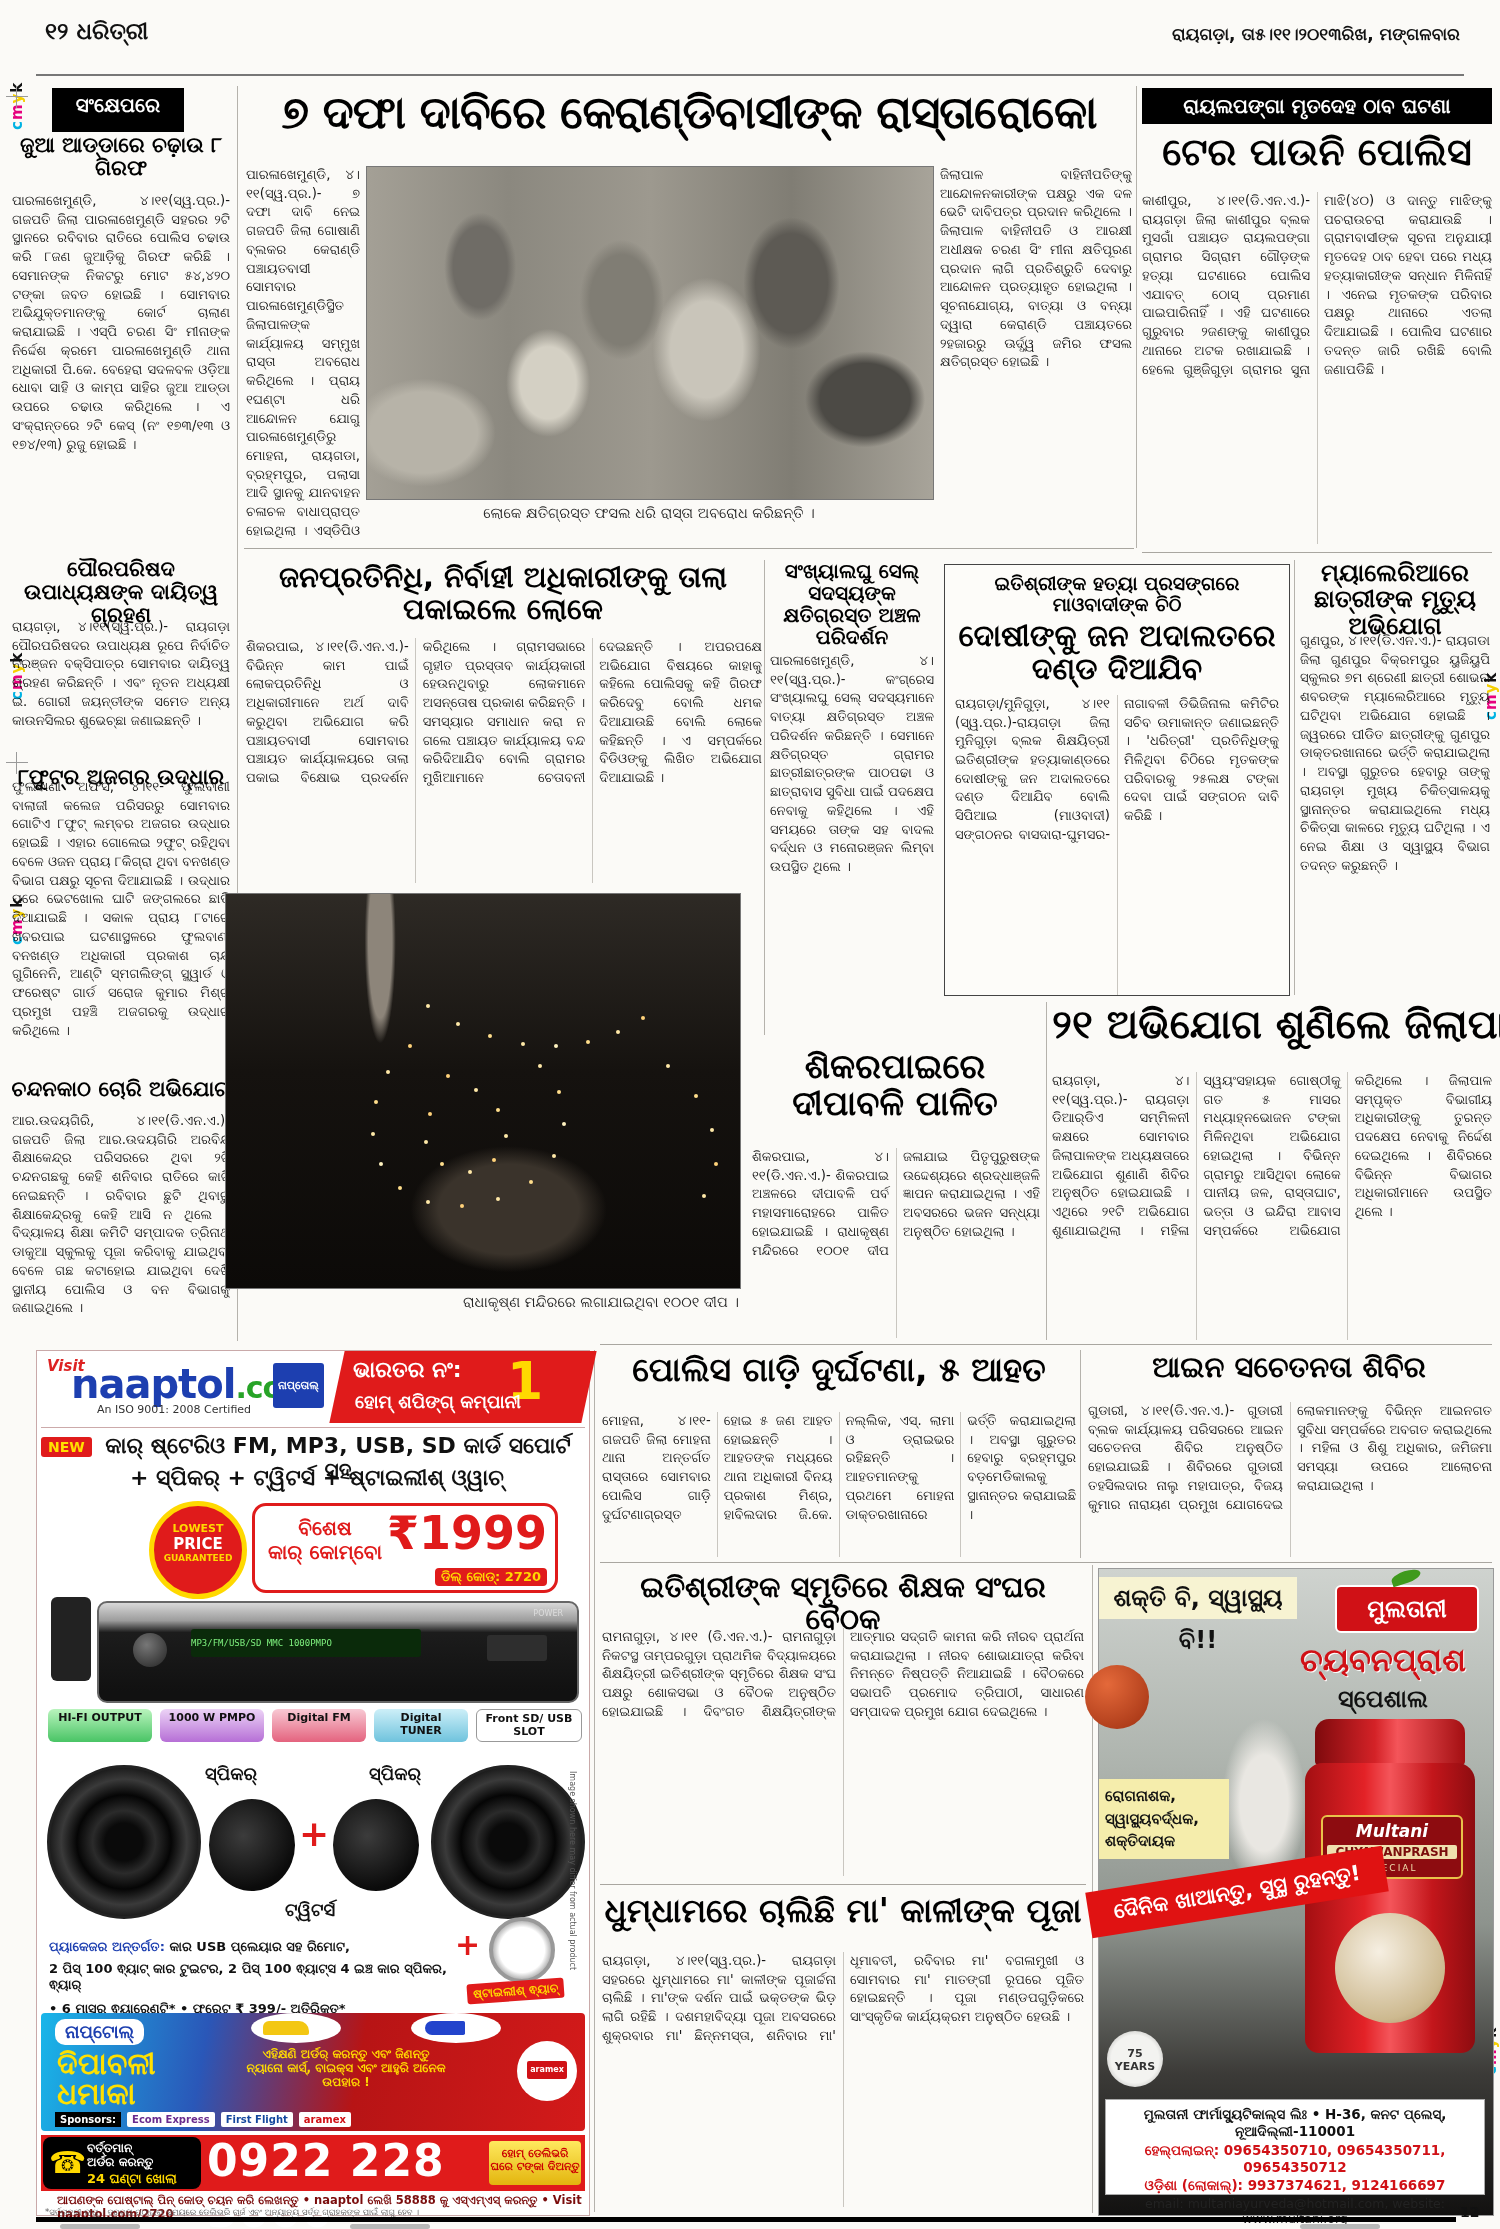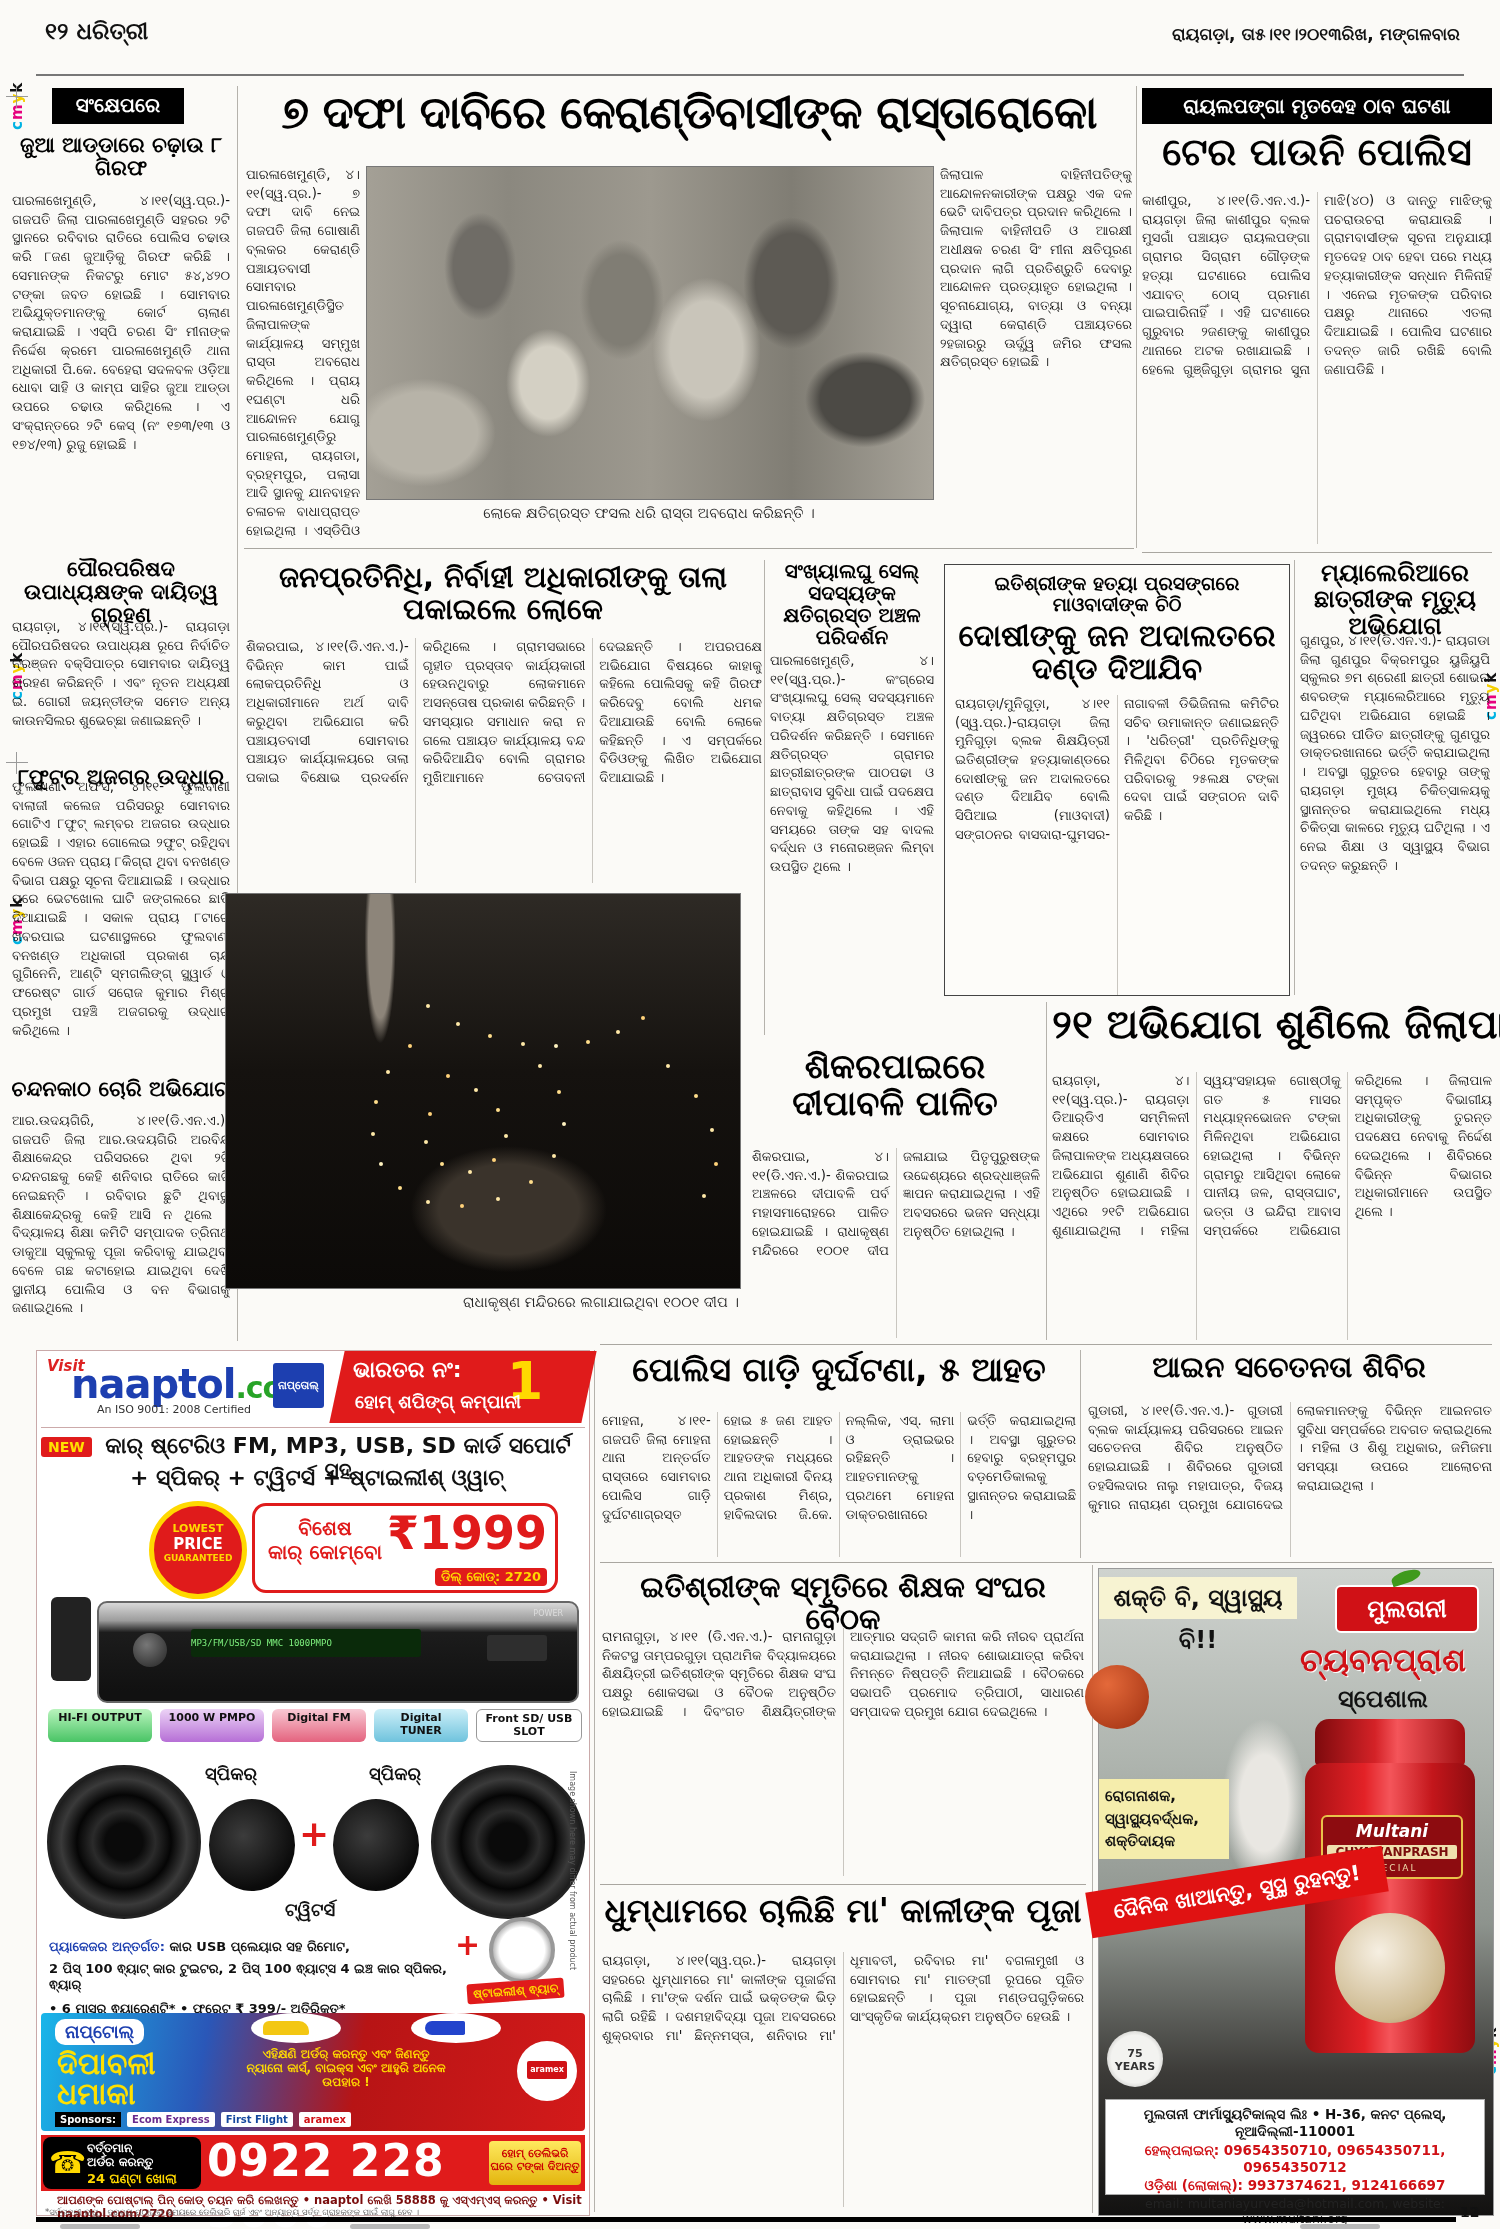--- a/index.html
+++ b/index.html
@@ -69,21 +69,21 @@
 
   <div class="abs cmyk" style="left:8px;top:130px;"><span class="c">c</span><span class="m">m</span><span class="y">y</span><span class="k">k</span></div>
   <div class="abs cmyk" style="left:8px;top:700px;"><span class="c">c</span><span class="m">m</span><span class="y">y</span><span class="k">k</span></div>
   <div class="abs cmyk" style="left:8px;top:945px;"><span class="c">c</span><span class="m">m</span><span class="y">y</span><span class="k">k</span></div>
   <div class="abs cmyk" style="left:1482px;top:720px;"><span class="c">c</span><span class="m">m</span><span class="y">y</span><span class="k">k</span></div>
   <div class="abs cmyk" style="left:1482px;top:2075px;"><span class="c">c</span><span class="m">m</span><span class="y">y</span><span class="k">k</span></div>
   <div class="abs cross" style="left:6px;top:86px;"></div>
   <div class="abs cross" style="left:6px;top:752px;"></div>
   <div class="abs cross" style="left:1466px;top:2040px;"></div>
 
-  <div class="abs kbox" style="left:52px;top:88px;width:132px;height:36px;font-size:20px;line-height:34px;">ସଂକ୍ଷେପରେ</div>
+  <div class="abs kbox" style="left:52px;top:88px;width:132px;height:44px;font-size:20px;line-height:34px;">ସଂକ୍ଷେପରେ</div>
   <div class="abs art-h" style="left:10px;top:134px;width:222px;font-size:21px;">ଜୁଆ ଆଡ୍ଡାରେ ଚଢ଼ାଉ ୮ ଗିରଫ</div>
   <div class="abs body-txt" style="left:12px;top:192px;width:218px;height:360px;">ପାରଳାଖେମୁଣ୍ଡି, ୪।୧୧(ସ୍ୱ.ପ୍ର.)- ଗଜପତି ଜିଲା ପାରଳାଖେମୁଣ୍ଡି ସହରର ୨ଟି ସ୍ଥାନରେ ରବିବାର ରାତିରେ ପୋଲିସ ଚଢାଉ କରି ୮ଜଣ ଜୁଆଡ଼ିକୁ ଗିରଫ କରିଛି । ସେମାନଙ୍କ ନିକଟରୁ ମୋଟ ୫୪,୪୨୦ ଟଙ୍କା ଜବତ ହୋଇଛି । ସୋମବାର ଅଭିଯୁକ୍ତମାନଙ୍କୁ କୋର୍ଟ ଚାଲାଣ କରାଯାଇଛି । ଏସ୍‌ପି ଚରଣ ସିଂ ମୀନାଙ୍କ ନିର୍ଦ୍ଦେଶ କ୍ରମେ ପାରଳାଖେମୁଣ୍ଡି ଥାନା ଅଧିକାରୀ ପି.କେ. ବେହେରା ସଦଳବଳ ଓଡ଼ିଆ ଧୋବା ସାହି ଓ କାମ୍ପ ସାହିର ଜୁଆ ଆଡ୍ଡା ଉପରେ ଚଢାଉ କରିଥିଲେ । ଏ ସଂକ୍ରାନ୍ତରେ ୨ଟି କେସ୍ (ନଂ ୧୭୩/୧୩ ଓ ୧୭୪/୧୩) ରୁଜୁ ହୋଇଛି ।</div>
   <div class="abs art-h" style="left:10px;top:558px;width:222px;font-size:21px;">ପୌରପରିଷଦ ଉପାଧ୍ୟକ୍ଷଙ୍କ ଦାୟିତ୍ୱ ଗ୍ରହଣ</div>
   <div class="abs body-txt" style="left:12px;top:618px;width:218px;height:118px;">ରାୟଗଡ଼ା, ୪।୧୧(ସ୍ୱ.ପ୍ର.)- ରାୟଗଡ଼ା ପୌରପରିଷଦର ଉପାଧ୍ୟକ୍ଷ ରୂପେ ନିର୍ବାଚିତ ନିରଞ୍ଜନ ବକ୍ସିପାତ୍ର ସୋମବାର ଦାୟିତ୍ୱ ଗ୍ରହଣ କରିଛନ୍ତି । ଏବଂ ନୂତନ ଅଧ୍ୟକ୍ଷୀ ଇ. ଗୋରୀ ଜୟନ୍ତୀଙ୍କ ସମେତ ଅନ୍ୟ କାଉନସିଲର ଶୁଭେଚ୍ଛା ଜଣାଇଛନ୍ତି ।</div>
   <div class="abs art-h" style="left:10px;top:742px;width:222px;font-size:21px;margin-top:24px;">୮ଫୁଟ୍‌ର ଅଜଗର ଉଦ୍ଧାର</div>
   <div class="abs body-txt" style="left:12px;top:778px;width:218px;height:292px;">ଫୁଲବାଣୀ ଅଫିସ, ୪।୧୧- ଫୁଲବାଣୀ ବାଲାଜୀ କଲେଜ ପରିସରରୁ ସୋମବାର ଗୋଟିଏ ୮ଫୁଟ୍ ଲମ୍ବର ଅଜଗର ଉଦ୍ଧାର ହୋଇଛି । ଏହାର ଗୋଲେଇ ୨ଫୁଟ୍ ରହିଥିବା ବେଳେ ଓଜନ ପ୍ରାୟ ୮କିଗ୍ରା ଥିବା ବନଖଣ୍ଡ ବିଭାଗ ପକ୍ଷରୁ ସୂଚନା ଦିଆଯାଇଛି । ଉଦ୍ଧାର ପରେ ଭେଟଖୋଲ ଘାଟି ଜଙ୍ଗଲରେ ଛାଡି ଦିଆଯାଇଛି । ସକାଳ ପ୍ରାୟ ୮ଟାରେ ଖବରପାଇ ଘଟଣାସ୍ଥଳରେ ଫୁଲବାଣୀ ବନଖଣ୍ଡ ଅଧିକାରୀ ପ୍ରକାଶ ଚାନ୍ଦ ଗୁଗିନେନି, ଆଣ୍ଟି ସ୍ମଗଲିଙ୍ଗ୍ ସ୍କ୍ୱାର୍ଡ ଓ ଫରେଷ୍ଟ ଗାର୍ଡ ସରୋଜ କୁମାର ମିଶ୍ର ପ୍ରମୁଖ ପହଞ୍ଚି ଅଜଗରକୁ ଉଦ୍ଧାର କରିଥିଲେ ।</div>
   <div class="abs art-h" style="left:10px;top:1078px;width:222px;font-size:21px;">ଚନ୍ଦନକାଠ ଚୋରି ଅଭିଯୋଗ</div>
   <div class="abs body-txt" style="left:12px;top:1112px;width:218px;height:218px;">ଆର.ଉଦୟଗିରି, ୪।୧୧(ଡି.ଏନ.ଏ.)- ଗଜପତି ଜିଲା ଆର.ଉଦୟଗିରି ଅରବିନ୍ଦ ଶିକ୍ଷାକେନ୍ଦ୍ର ପରିସରରେ ଥିବା ୨ଟି ଚନ୍ଦନଗଛକୁ କେହି ଶନିବାର ରାତିରେ କାଟି ନେଇଛନ୍ତି । ରବିବାର ଛୁଟି ଥିବାରୁ ଶିକ୍ଷାକେନ୍ଦ୍ରକୁ କେହି ଆସି ନ ଥିଲେ । ବିଦ୍ୟାଳୟ ଶିକ୍ଷା କମିଟି ସମ୍ପାଦକ ତ୍ରିନାଥ ଡାକୁଆ ସ୍କୁଲକୁ ପୂଜା କରିବାକୁ ଯାଇଥିବା ବେଳେ ଗଛ କଟାହୋଇ ଯାଇଥିବା ଦେଖି ସ୍ଥାନୀୟ ପୋଲିସ ଓ ବନ ବିଭାଗକୁ ଜଣାଇଥିଲେ ।</div>
   <div class="vr" style="left:237px;top:86px;height:1255px;"></div>
 

